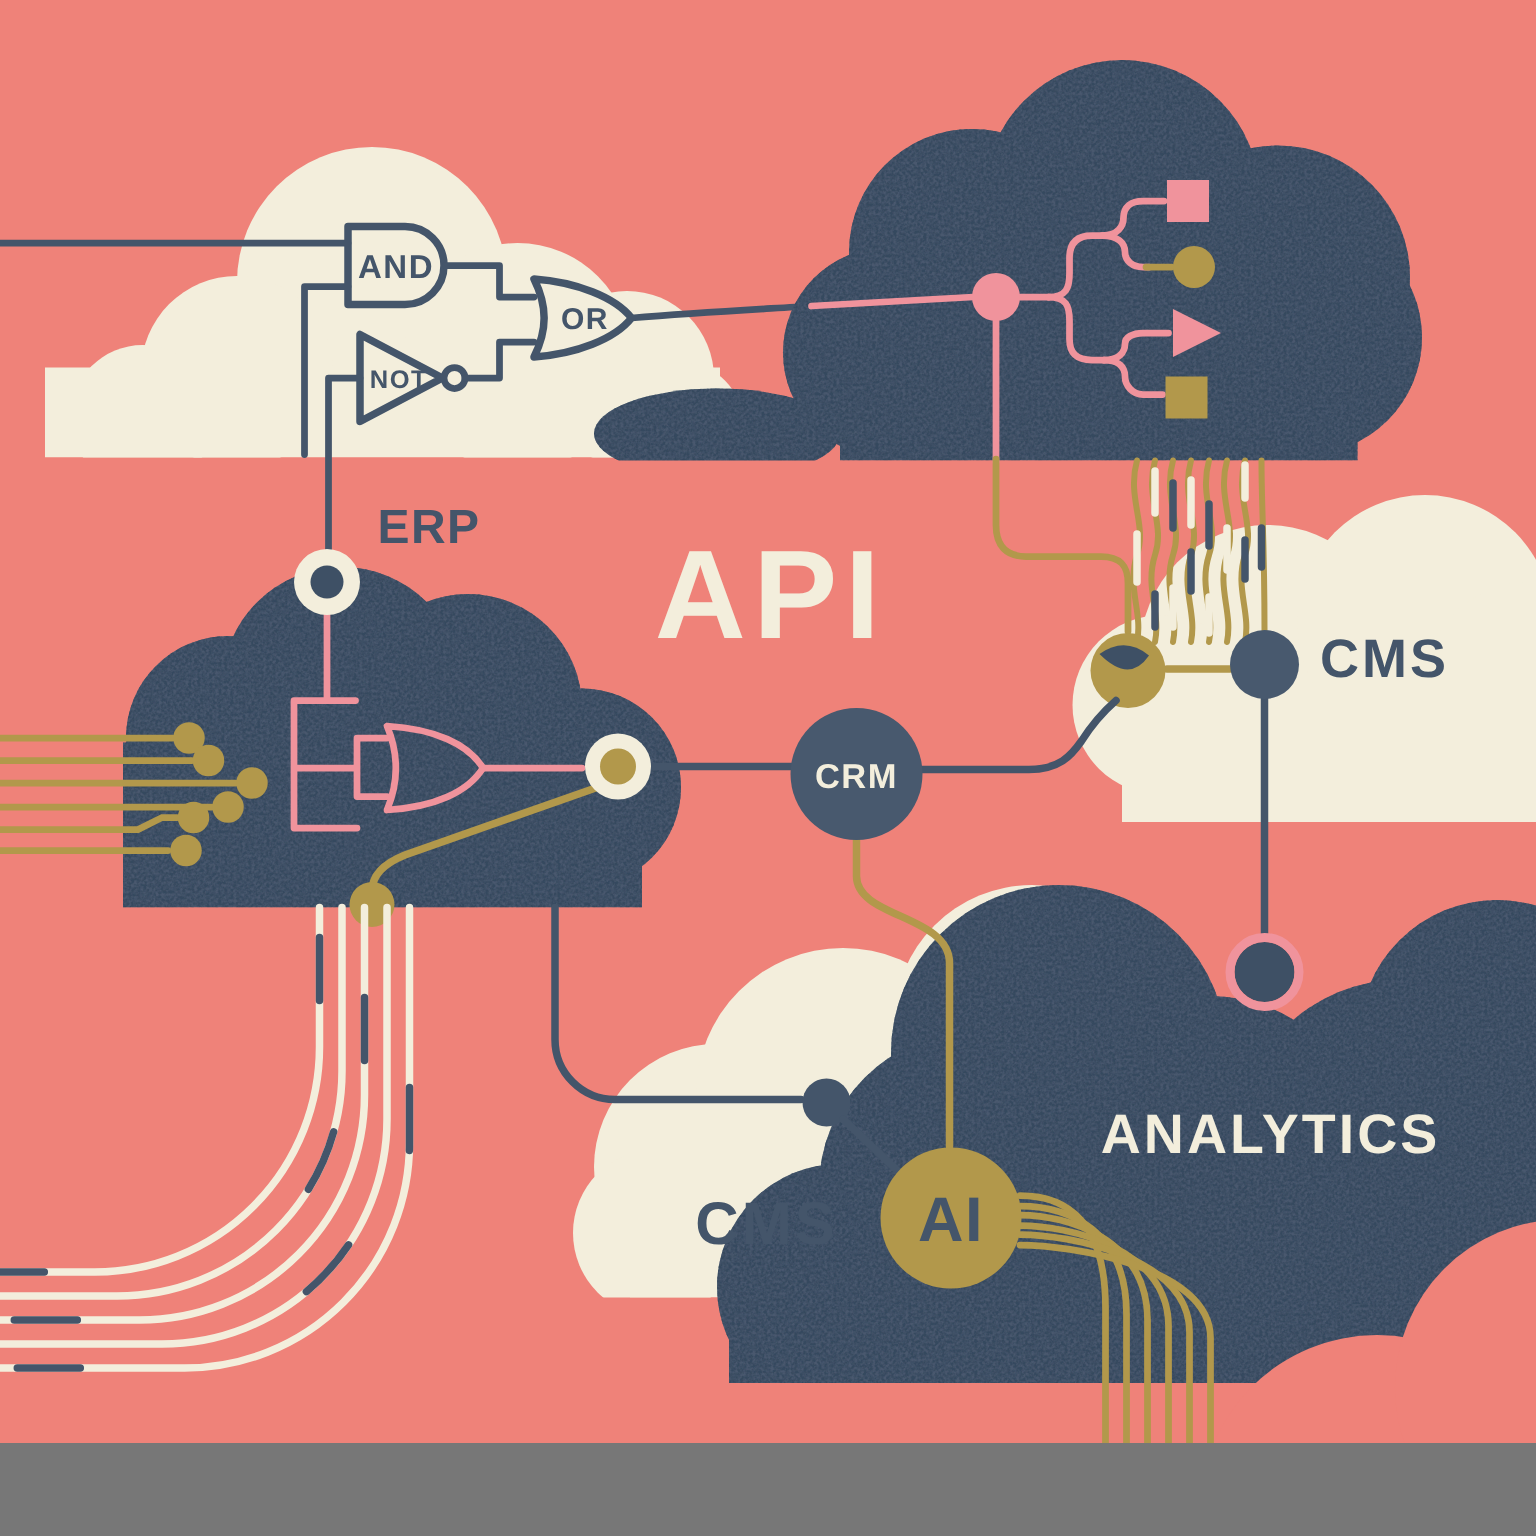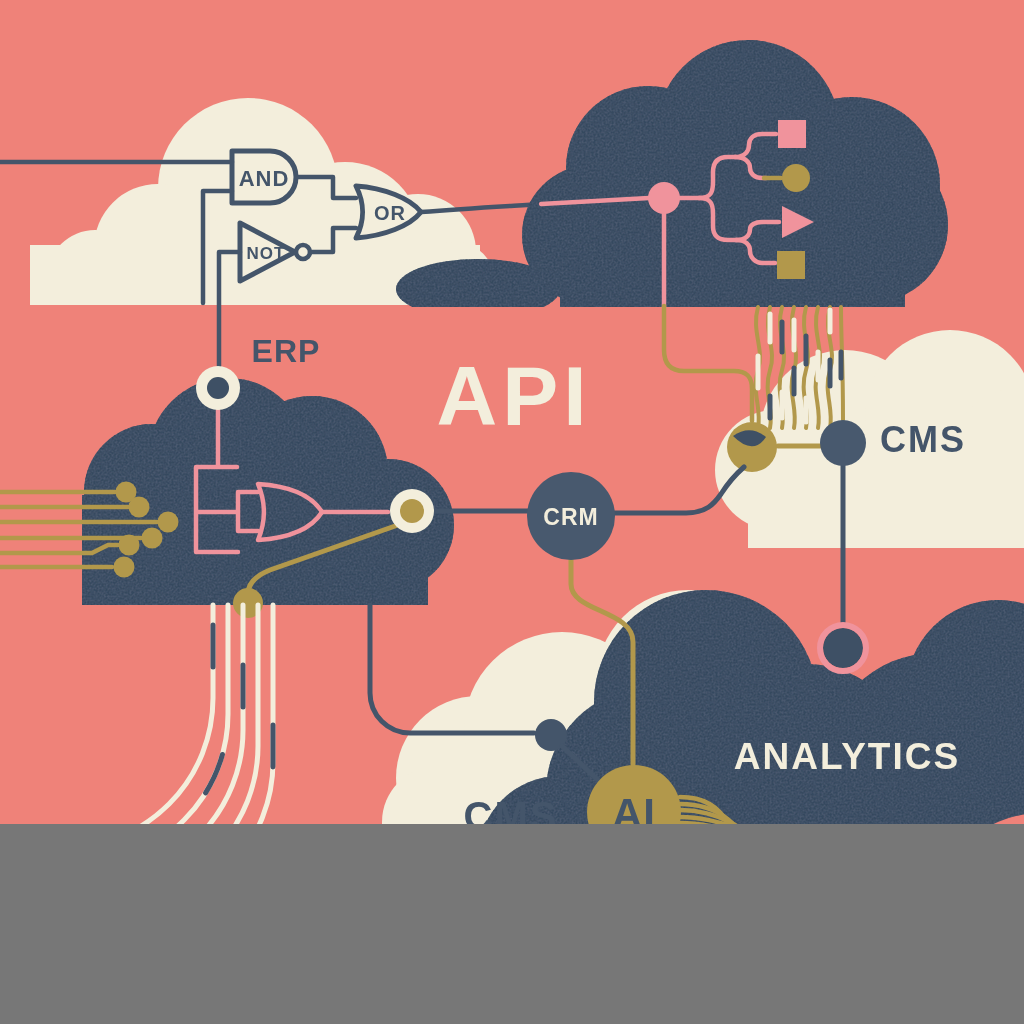--- a/index.html
+++ b/index.html
@@ -1,16 +1,16 @@
 <!DOCTYPE html>
 <html style="--c-bg: #EF8279; --c-cream: #F3EEDC; --c-slate: #48596E; --c-ink: #44556A; --c-deep: #3E5065; --c-gold: #B2984B; --c-rose: #F0939C; --c-speck: #36495E;"><head>
 <meta charset="utf-8">
 <style>
   html,body{margin:0;padding:0;background:#777;}
-  #stage{position:relative;width:1024px;height:824px;overflow:hidden;background:var(--c-bg,#EF8279);}
+  #stage{position:relative;width:1024px;height:962px;overflow:hidden;background:var(--c-bg,#EF8279);}
   svg{display:block;width:1024px;height:1024px;}
   text{font-family:"Liberation Sans","DejaVu Sans",sans-serif;font-weight:bold;
        text-anchor:middle;dominant-baseline:central;}
   .ink{fill:var(--c-ink);}
   .cream-t{fill:var(--c-cream);}
   .t-and{font-size:22px;letter-spacing:1px;}
   .t-not{font-size:17px;letter-spacing:1px;}
   .t-or{font-size:20px;letter-spacing:1px;}
   .t-erp{font-size:32px;letter-spacing:1px;}
   .t-api{font-size:84px;letter-spacing:5px;}

